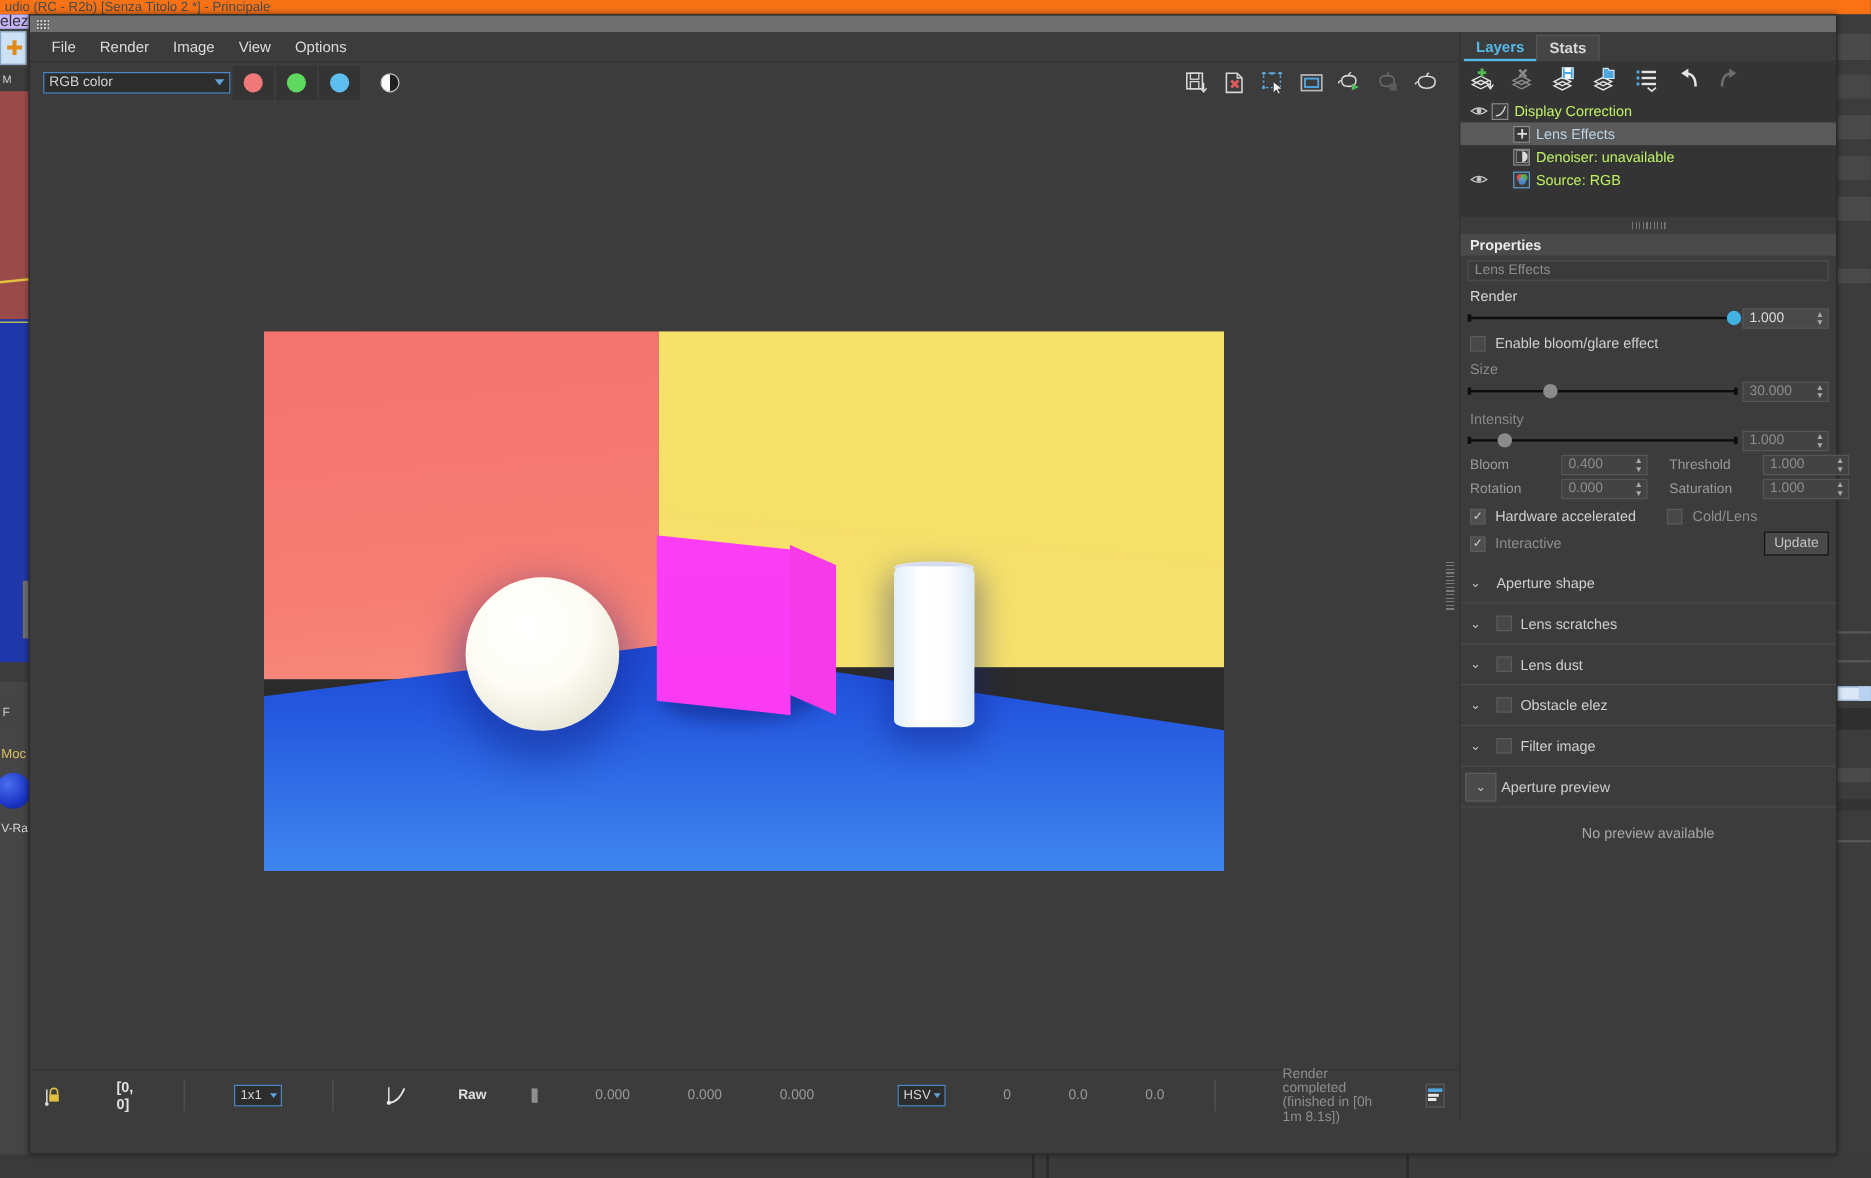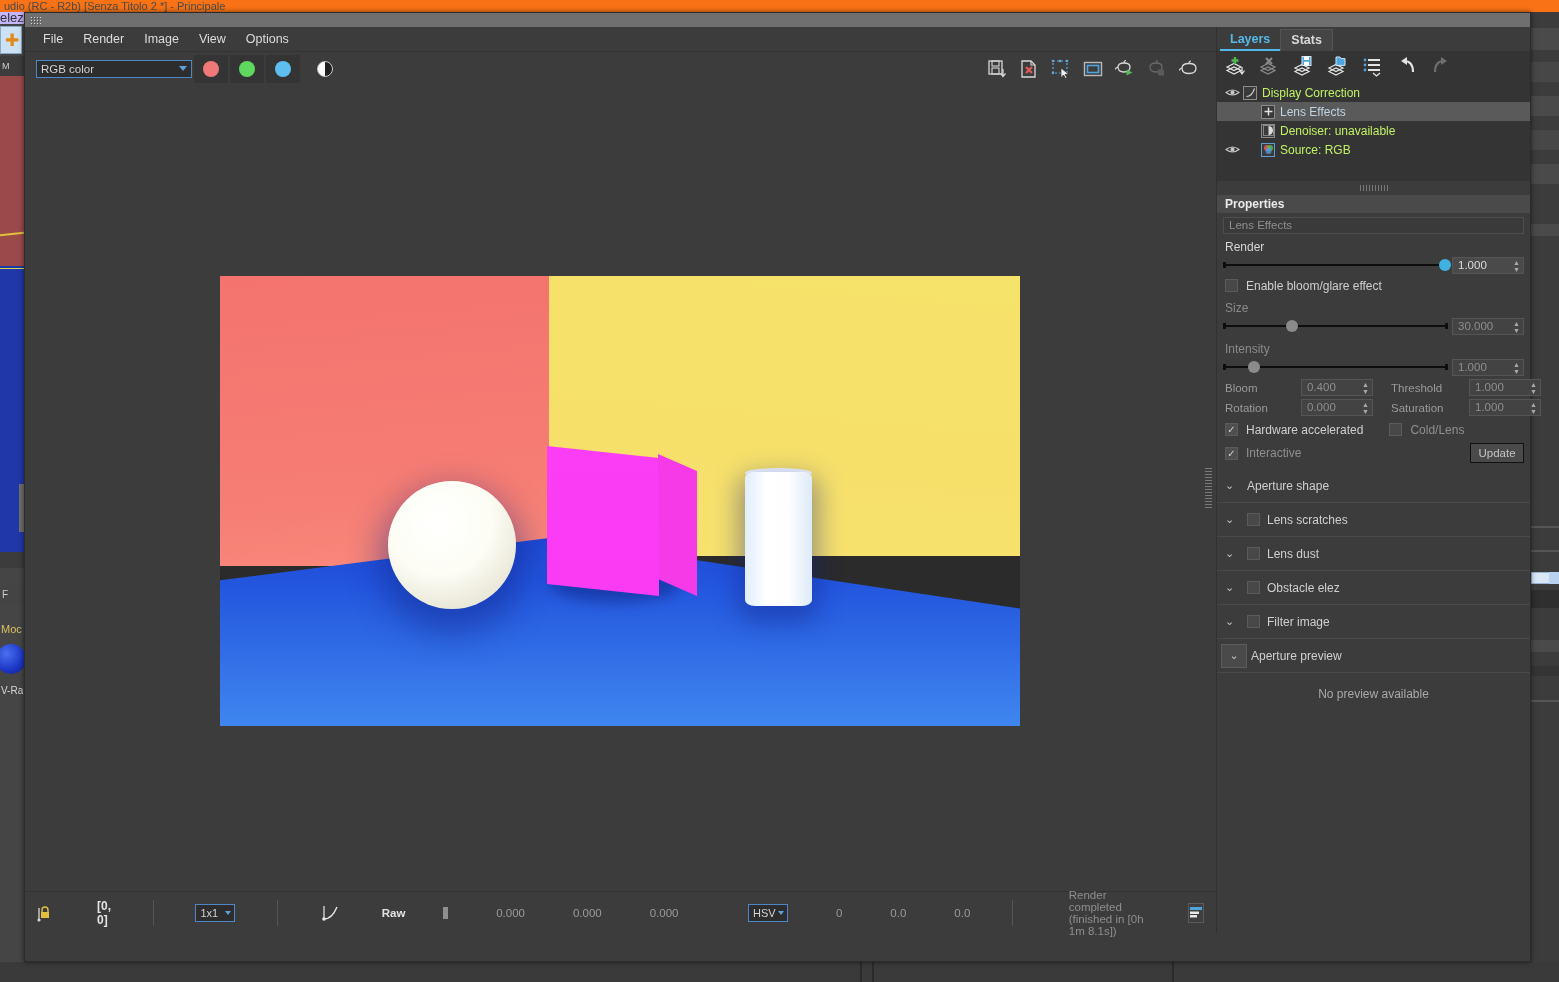--- a/index.html
+++ b/index.html
@@ -227,21 +227,21 @@
   .slider-track .endR { position: absolute; right: 0; top: 4px; width: 3px; height: 6px; background: #0d0d0d; }
   .slider-track .knob { position: absolute; top: 1px; width: 12px; height: 12px; border-radius: 50%; }
   .knob-blue { background: #3fb2e2; }
   .knob-grey { background: #8b8b8b; }
   .spin { width: 72px; height: 17px; background: #4a4a4a; border: 1px solid #555; position: relative;
     color: #dcdcdc; font-size: 11.5px; line-height: 15px; padding-left: 5px; }
   .spin.dim { color: #8e8e8e; background: #434343; }
   .spin .arrows { position: absolute; right: 3px; top: 1px; width: 7px; height: 14px;
     color: #a9a9a9; font-size: 7px; line-height: 7px; text-align: center; }
 
-  .chk-row { display: flex; align-items: flex-start; padding: 4px 0 2px 8px; font-size: 12px; color: #cfcfcf; }
+  .chk-row { display: flex; align-items: center; padding: 4px 0 2px 8px; font-size: 12px; color: #cfcfcf; }
   .chk { width: 13px; height: 13px; border: 1px solid #5b5b5b; background: #4a4a4a;
     margin-right: 8px; display: flex; align-items: center; justify-content: center;
     color: #cfcfcf; font-size: 10px; line-height: 11px; }
   .chk.off { background: #484848; }
   .chk.on { background: #4f4f4f; }
 
   .grid2 { display: grid; grid-template-columns: 76px 90px 78px 90px; align-items: center;
     padding: 2px 6px 0 8px; row-gap: 3px; }
   .grid2 .lbl { color: #9a9a9a; font-size: 11.5px; }
 

